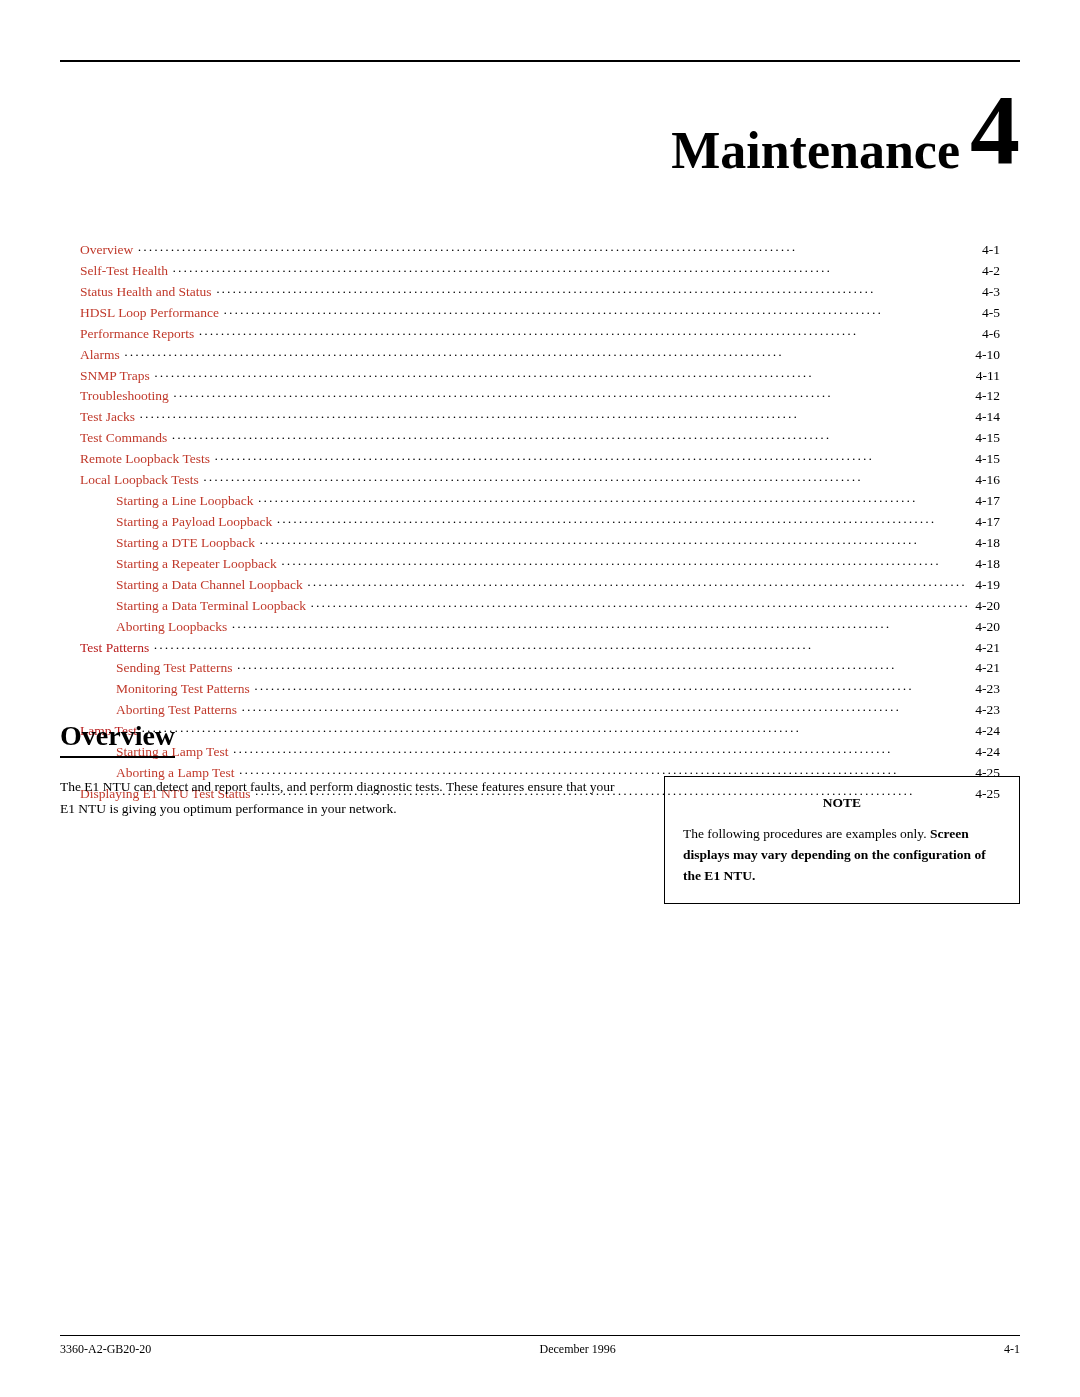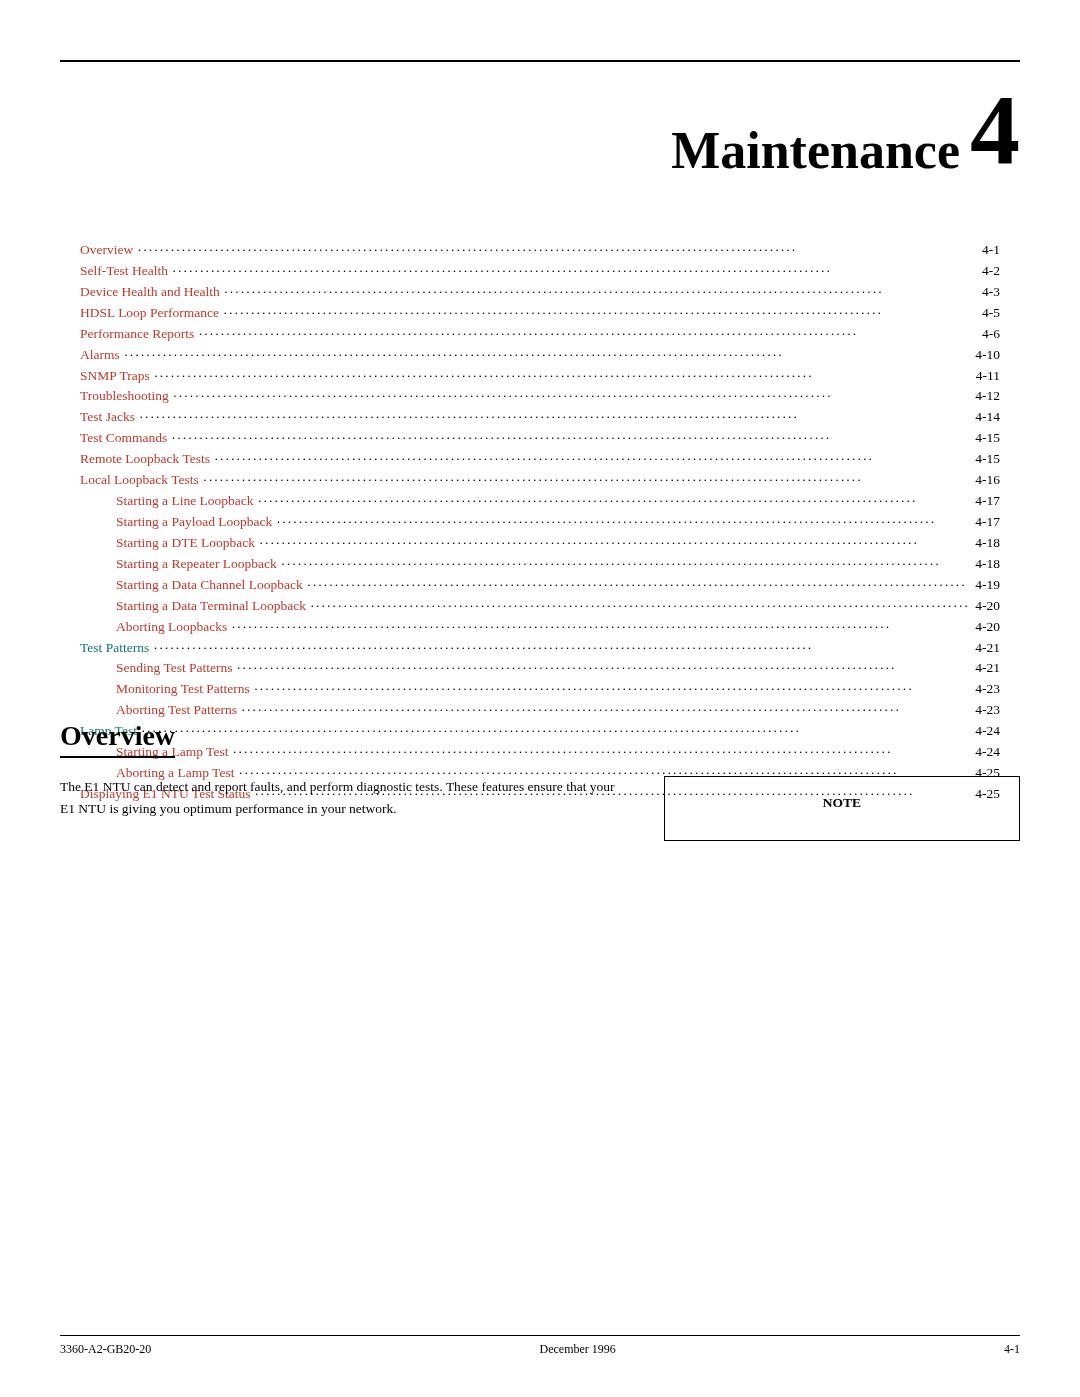--- a/index.html
+++ b/index.html
@@ -101,21 +101,21 @@
       white-space: nowrap;
       font-size: 13.5px;
     }
 
     .toc-link {
       color: #c0392b;
       text-decoration: none;
     }
 
     .toc-black {
-      color: #0f766e;
+      color: #b91c1c;
     }
 
     .toc-indent {
       padding-left: 36px;
     }
 
     
     .overview-section {
       position: absolute;
       top: 720px;
@@ -209,21 +209,21 @@
       </div>
       <div class="toc-entry">
         <div class="toc-left">
           <span class="toc-label toc-link">Self-Test Health</span>
           <span class="toc-dots"> ························································································································</span>
         </div>
         <span class="toc-page">4-2</span>
       </div>
       <div class="toc-entry">
         <div class="toc-left">
-          <span class="toc-label toc-link">Device Health and Health</span>
+          <span class="toc-label toc-link">Status Health and Status</span>
           <span class="toc-dots"> ························································································································</span>
         </div>
         <span class="toc-page">4-3</span>
       </div>
       <div class="toc-entry">
         <div class="toc-left">
           <span class="toc-label toc-link">HDSL Loop Performance</span>
           <span class="toc-dots"> ························································································································</span>
         </div>
         <span class="toc-page">4-5</span>
@@ -390,20 +390,23 @@
         <span class="toc-page">4-25</span>
       </div>
     </div>
 
   <div class="overview-section">
     <div class="overview-title">Overview</div>
     <div class="overview-content">
       <div class="overview-text">The E1 NTU can detect and report faults, and perform diagnostic tests. These features ensure that your E1 NTU is giving you optimum performance in your network.</div>
       <div class="note-box">
         <div class="note-title">NOTE</div>
+        <div class="note-text">
+          <span>The following procedures are examples only. </span><span class="note-bold">Screen displays may vary depending on the configuration of the E1 NTU.</span>
+        </div>
       </div>
     </div>
   </div>
 
   <div class="footer">
     <span>3360-A2-GB20-20</span>
     <span>December 1996</span>
     <span>4-1</span>
   </div>
 

